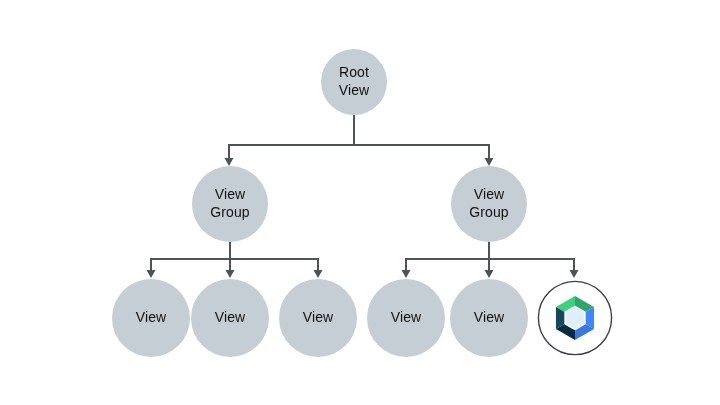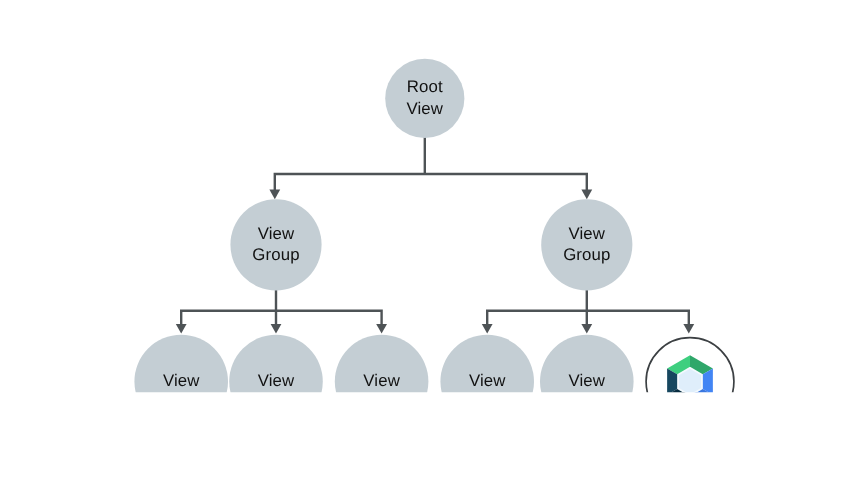--- a/index.html
+++ b/index.html
@@ -2,24 +2,23 @@
 <html style="--background: #ffffff; --node-fill: #c4ced4; --connector: #4e5356; --text: #111111; --logo-green-light: #3ecf7f; --logo-green-dark: #2fa76a; --logo-blue-light: #4285f4; --logo-blue-dark: #3a77e0; --logo-navy-light: #17475f; --logo-navy-dark: #072c40; --logo-inner-hex: #dfeefb; --logo-inner-rim: #f3f9fd; --logo-ring: #3c4043; --logo-ring-fill: #ffffff;"><head>
 <meta charset="utf-8">
 <style>
   html,body{margin:0;padding:0;}
   body{
     font-family:"Liberation Sans","DejaVu Sans",sans-serif;
     background:var(--background,#fff);
   }
   .canvas{
     position:relative;
-    width:720px;height:327px;
+    width:720px;height:405px;
     background:var(--background,#fff);
     overflow:hidden;
-    border-radius:25px;
   }
   .connector-svg{
     position:absolute;left:0;top:0;width:720px;height:405px;
   }
   .node{
     position:absolute;
     border-radius:50%;
     background:var(--node-fill,#c4ced4);
     display:flex;align-items:center;justify-content:center;
     text-align:center;

